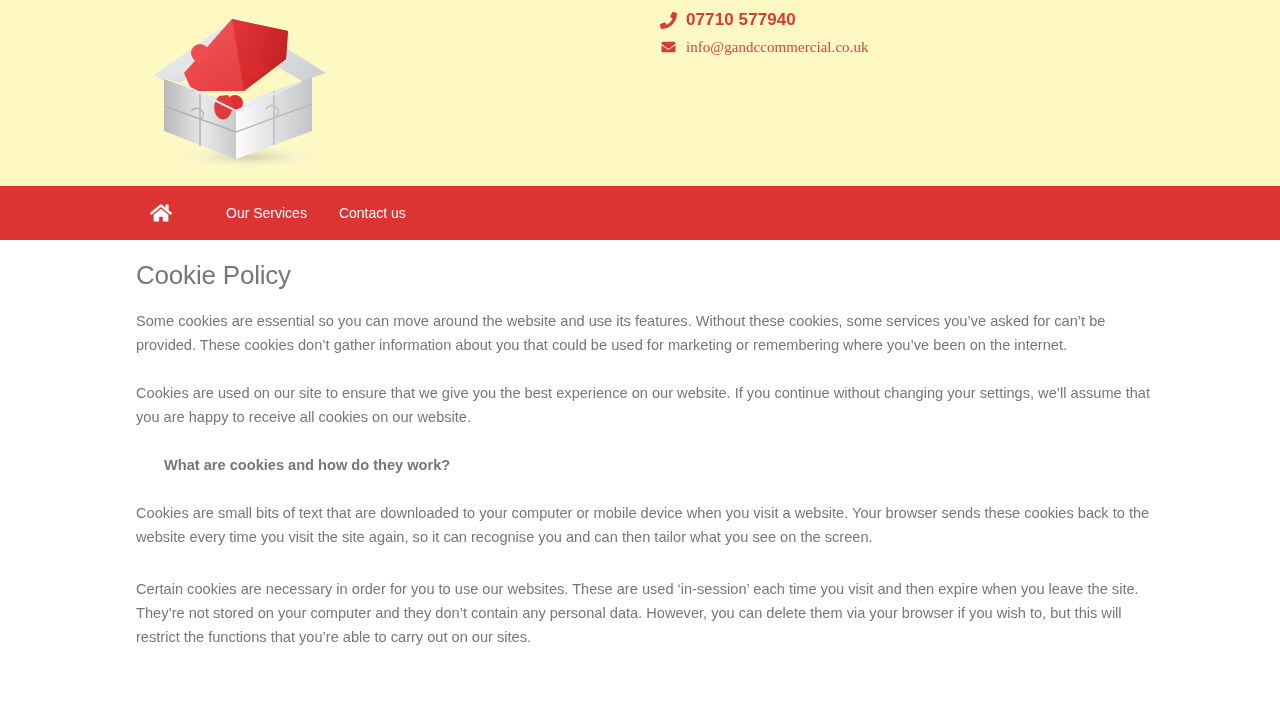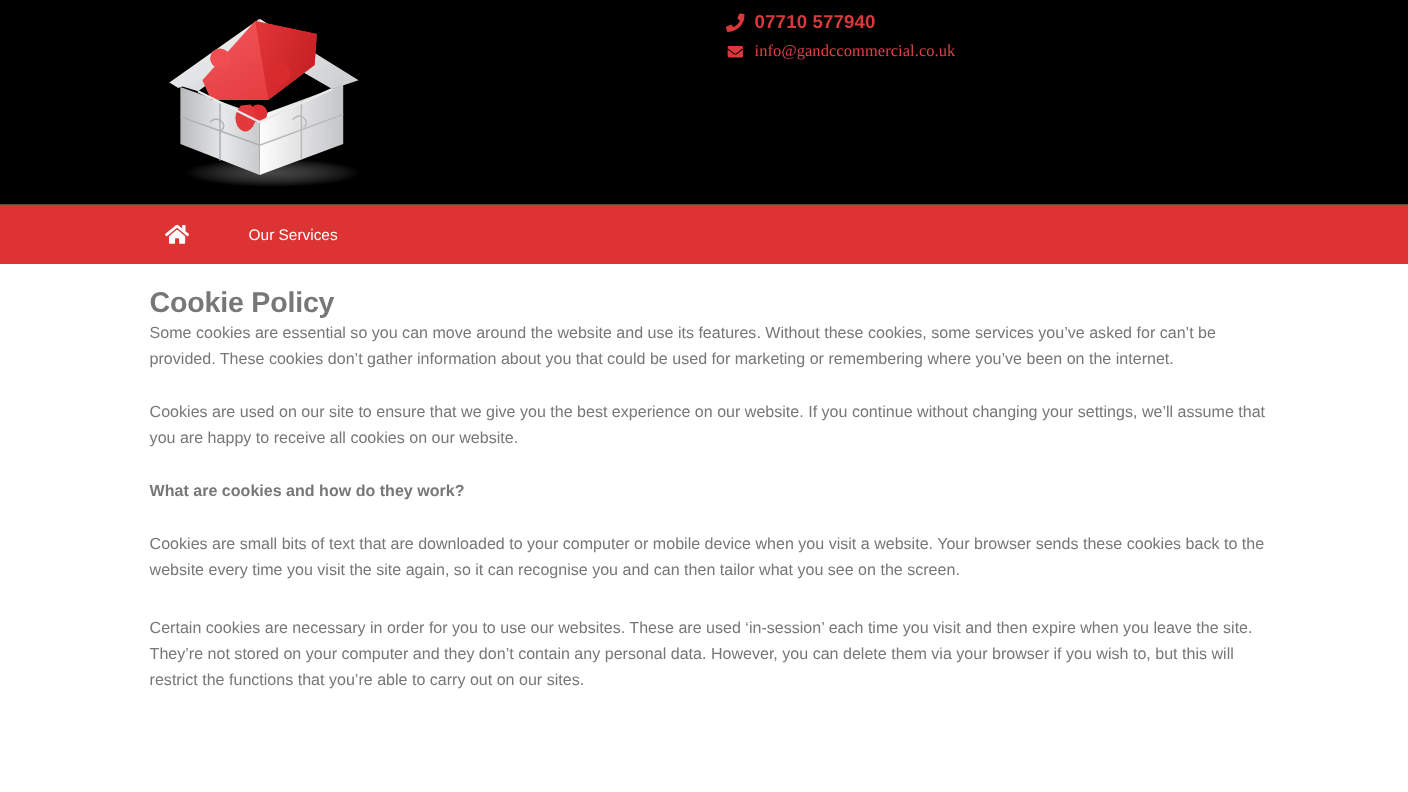--- a/index.html
+++ b/index.html
@@ -22,21 +22,21 @@
     width: 1280px;
     height: 720px;
     position: relative;
     background: #ffffff;
   }
 
   
   .header {
     width: 100%;
     height: 186px;
-    background: #000000;
+    background: #fef9c3;
     position: relative;
   }
 
   .header-inner {
     width: 1024px;
     margin: 0 auto;
     height: 186px;
     display: flex;
     align-items: flex-start;
     position: relative;
@@ -144,40 +144,42 @@
 
   
   .content {
     width: 1024px;
     margin: 0 auto;
     padding: 0 0 0 8px;
   }
 
   .page-title {
     font-size: 26px;
-    font-weight: bold;
+    font-weight: normal;
     color: #777777;
     margin-top: 20px;
+    margin-bottom: 18px;
     letter-spacing: -0.2px;
   }
 
   .para {
     font-size: 14.6px;
     line-height: 24px;
     color: #777777;
     margin-bottom: 24px;
     max-width: 1022px;
   }
 
   .subhead {
     font-size: 14.6px;
     font-weight: bold;
     line-height: 24px;
     color: #777777;
     margin-bottom: 24px;
+    margin-left: 28px;
   }
 
   .para:last-child { margin-bottom: 0; margin-top: 28px; }
 </style>
 </head>
 <body>
 
 <div class="page">
 
   <div class="header">
@@ -278,20 +280,21 @@
 
       <a class="nav-item nav-item-home" href="#">
         <svg class="home-icon-svg" viewBox="0 0 576 512">
           <path d="M280.37 148.26L96 300.11V464a16 16 0 0 0 16 16l112.06-.29a16 16 0 0 0 15.92-16V368a16 16 0 0 1 16-16h64a16 16 0 0 1 16 16v95.64a16 16 0 0 0 16 16.05L464 480a16 16 0 0 0 16-16V300L295.67 148.26a12.19 12.19 0 0 0-15.3 0zM571.6 251.47L488 182.56V44.05a12 12 0 0 0-12-12h-56a12 12 0 0 0-12 12v72.61L318.47 43a48 48 0 0 0-61 0L4.34 251.47a12 12 0 0 0-1.6 16.9l25.5 31A12 12 0 0 0 45.15 301l235.22-193.74a12.19 12.19 0 0 1 15.3 0L530.9 301a12 12 0 0 0 16.9-1.6l25.5-31a12 12 0 0 0-1.7-16.93z"></path>
         </svg>
       </a>
 
       <span class="nav-spacer"></span>
 
       <a class="nav-item" href="#">Our Services</a>
+      <a class="nav-item" href="#">Contact us</a>
     </div>
   </div>
 
   <div class="content">
     <h1 class="page-title">Cookie Policy</h1>
 
     <p class="para">Some cookies are essential so you can move around the website and use its features. Without these cookies, some services you’ve asked for can’t be provided. These cookies don’t gather information about you that could be used for marketing or remembering where you’ve been on the internet.</p>
     <p class="para">Cookies are used on our site to ensure that we give you the best experience on our website. If you continue without changing your settings, we’ll assume that you are happy to receive all cookies on our website.</p>
     <h2 class="subhead">What are cookies and how do they work?</h2>
     <p class="para">Cookies are small bits of text that are downloaded to your computer or mobile device when you visit a website. Your browser sends these cookies back to the website every time you visit the site again, so it can recognise you and can then tailor what you see on the screen.</p>

